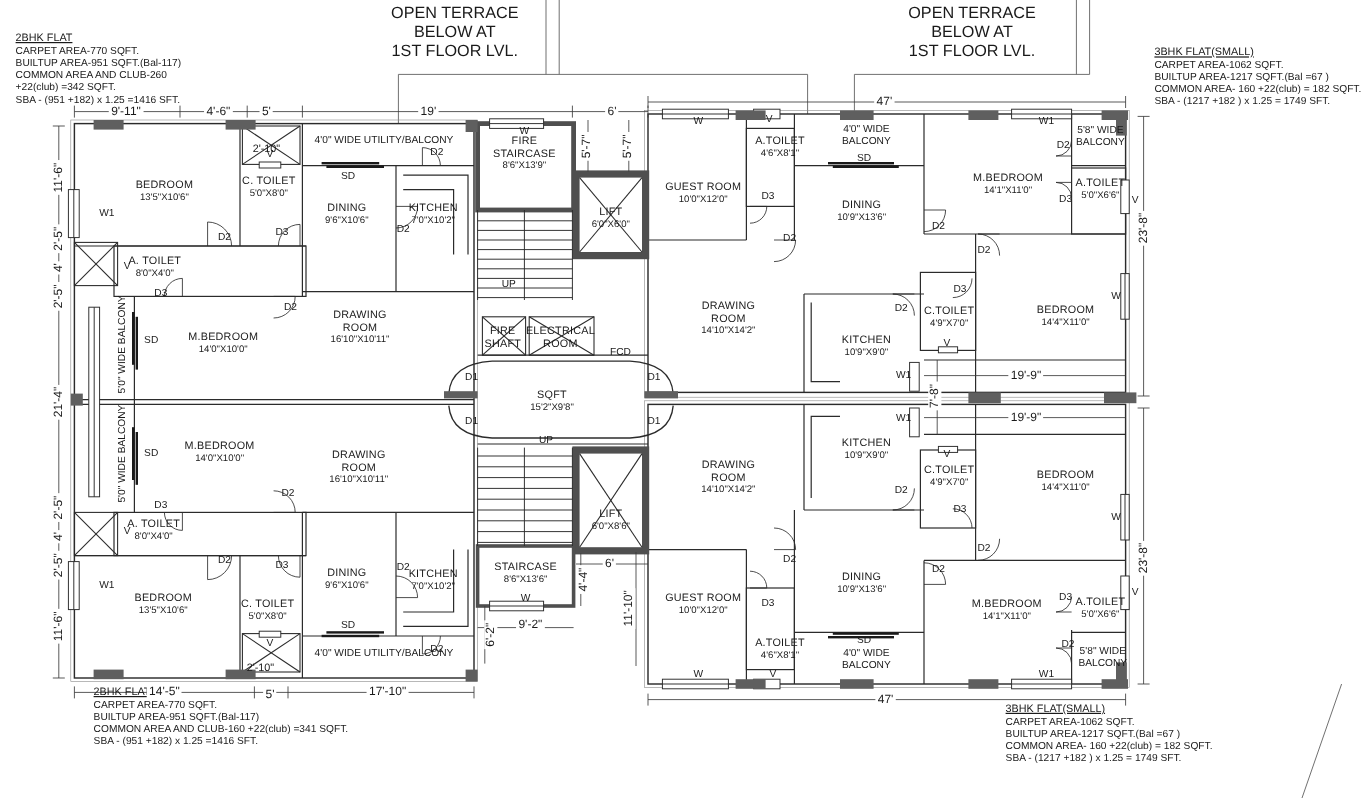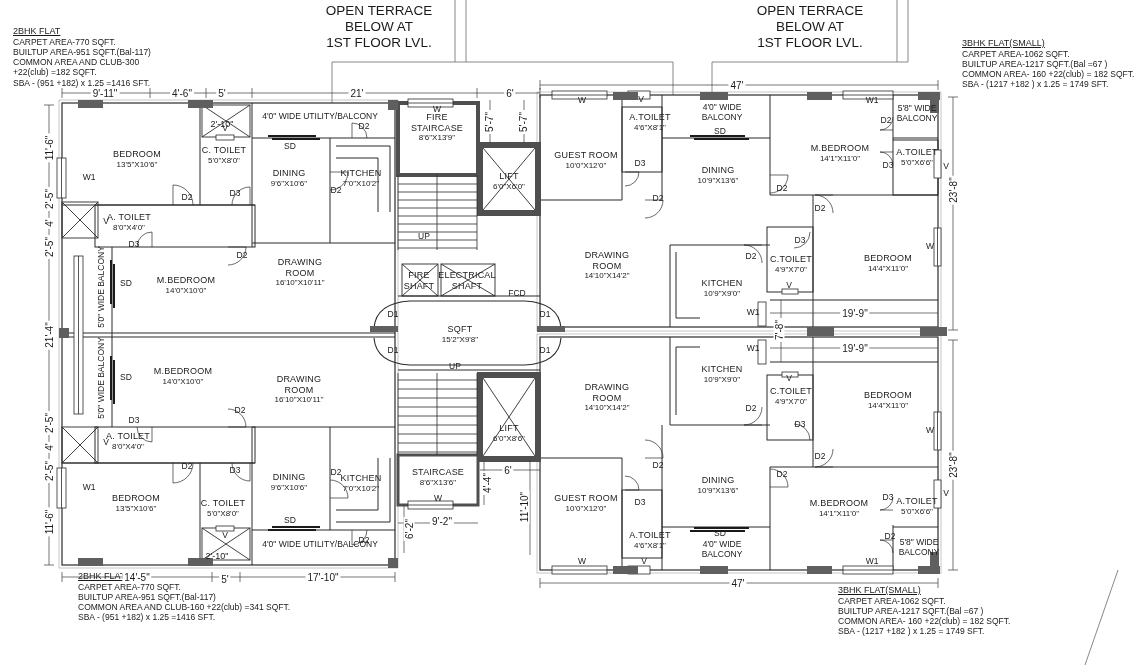--- a/index.html
+++ b/index.html
@@ -337,22 +337,22 @@
 <div class="terr" style="left:810px;top:3px;">
   <div>OPEN TERRACE</div>
   <div>BELOW AT</div>
   <div>1ST FLOOR LVL.</div>
 </div>
 
 <div class="info" style="left:13px;top:26px;">
   <span class="t">2BHK FLAT</span>
   <span>CARPET AREA-770 SQFT.</span>
   <span>BUILTUP AREA-951 SQFT.(Bal-117)</span>
-  <span>COMMON AREA AND CLUB-300</span>
-  <span>+22(club) =182 SQFT.</span>
+  <span>COMMON AREA AND CLUB-260</span>
+  <span>+22(club) =342 SQFT.</span>
   <span>SBA - (951 +182) x 1.25 =1416 SFT.</span>
 </div>
 <div class="info" style="left:962px;top:38px;">
   <span class="t">3BHK FLAT(SMALL)</span>
   <span>CARPET AREA-1062 SQFT.</span>
   <span>BUILTUP AREA-1217 SQFT.(Bal =67 )</span>
   <span>COMMON AREA- 160 +22(club)  = 182 SQFT.</span>
   <span>SBA - (1217 +182 ) x 1.25 = 1749 SFT.</span>
 </div>
 <div class="info" style="left:78px;top:571px;">
@@ -385,21 +385,21 @@
 <div class="lbl room" style="left:289px;top:482px;"><span class="rn">DINING</span><span class="rs">9'6"X10'6"</span></div>
 <div class="lbl room" style="left:361px;top:483px;"><span class="rn">KITCHEN</span><span class="rs">7'0"X10'2"</span></div>
 <div class="lbl room" style="left:299px;top:389px;"><span class="rn">DRAWING
 ROOM</span><span class="rs">16'10"X10'11"</span></div>
 <div class="lbl room" style="left:437px;top:127px;"><span class="rn">FIRE
 STAIRCASE</span><span class="rs">8'6"X13'9"</span></div>
 <div class="lbl room" style="left:509px;top:181px;"><span class="rn">LIFT</span><span class="rs">6'0"X6'0"</span></div>
 <div class="lbl room" style="left:419px;top:281px;"><span class="rn">FIRE
 SHAFT</span></div>
 <div class="lbl room" style="left:467px;top:281px;"><span class="rn">ELECTRICAL
-SHAFT</span></div>
+ROOM</span></div>
 <div class="lbl room" style="left:460px;top:334px;"><span class="rn">SQFT</span><span class="rs">15'2"X9'8"</span></div>
 <div class="lbl room" style="left:509px;top:433px;"><span class="rn">LIFT</span><span class="rs">6'0"X8'6"</span></div>
 <div class="lbl room" style="left:438px;top:477px;"><span class="rn">STAIRCASE</span><span class="rs">8'6"X13'6"</span></div>
 <div class="lbl room" style="left:586px;top:160px;"><span class="rn">GUEST ROOM</span><span class="rs">10'0"X12'0"</span></div>
 <div class="lbl room" style="left:650px;top:122px;"><span class="rn">A.TOILET</span><span class="rs">4'6"X8'1"</span></div>
 <div class="lbl room" style="left:718px;top:175px;"><span class="rn">DINING</span><span class="rs">10'9"X13'6"</span></div>
 <div class="lbl room" style="left:607px;top:265px;"><span class="rn">DRAWING
 ROOM</span><span class="rs">14'10"X14'2"</span></div>
 <div class="lbl room" style="left:722px;top:288px;"><span class="rn">KITCHEN</span><span class="rs">10'9"X9'0"</span></div>
 <div class="lbl room" style="left:791px;top:264px;"><span class="rn">C.TOILET</span><span class="rs">4'9"X7'0"</span></div>
@@ -490,21 +490,21 @@
 <div class="tag" style="left:640px;top:502px;">D3</div>
 <div class="tag" style="left:800px;top:424px;">D3</div>
 <div class="tag" style="left:888px;top:497px;">D3</div>
 <div class="tag" style="left:424px;top:236px;">UP</div>
 <div class="tag" style="left:455px;top:366px;">UP</div>
 <div class="tag" style="left:517px;top:293px;">FCD</div>
 
 <div class="dim" style="left:105px;top:93px;">9'-11"</div>
 <div class="dim" style="left:182px;top:93px;">4'-6"</div>
 <div class="dim" style="left:222px;top:93px;">5'</div>
-<div class="dim" style="left:357px;top:93px;">21'</div>
+<div class="dim" style="left:357px;top:93px;">19'</div>
 <div class="dim" style="left:510px;top:93px;">6'</div>
 <div class="dim" style="left:737px;top:85px;">47'</div>
 <div class="vdim" style="left:49px;top:148px;">11'-6"</div>
 <div class="vdim" style="left:49px;top:199px;">2'-5"</div>
 <div class="vdim" style="left:49px;top:223px;">4'</div>
 <div class="vdim" style="left:49px;top:247px;">2'-5"</div>
 <div class="vdim" style="left:49px;top:335px;">21'-4"</div>
 <div class="vdim" style="left:49px;top:423px;">2'-5"</div>
 <div class="vdim" style="left:49px;top:447px;">4'</div>
 <div class="vdim" style="left:49px;top:471px;">2'-5"</div>

